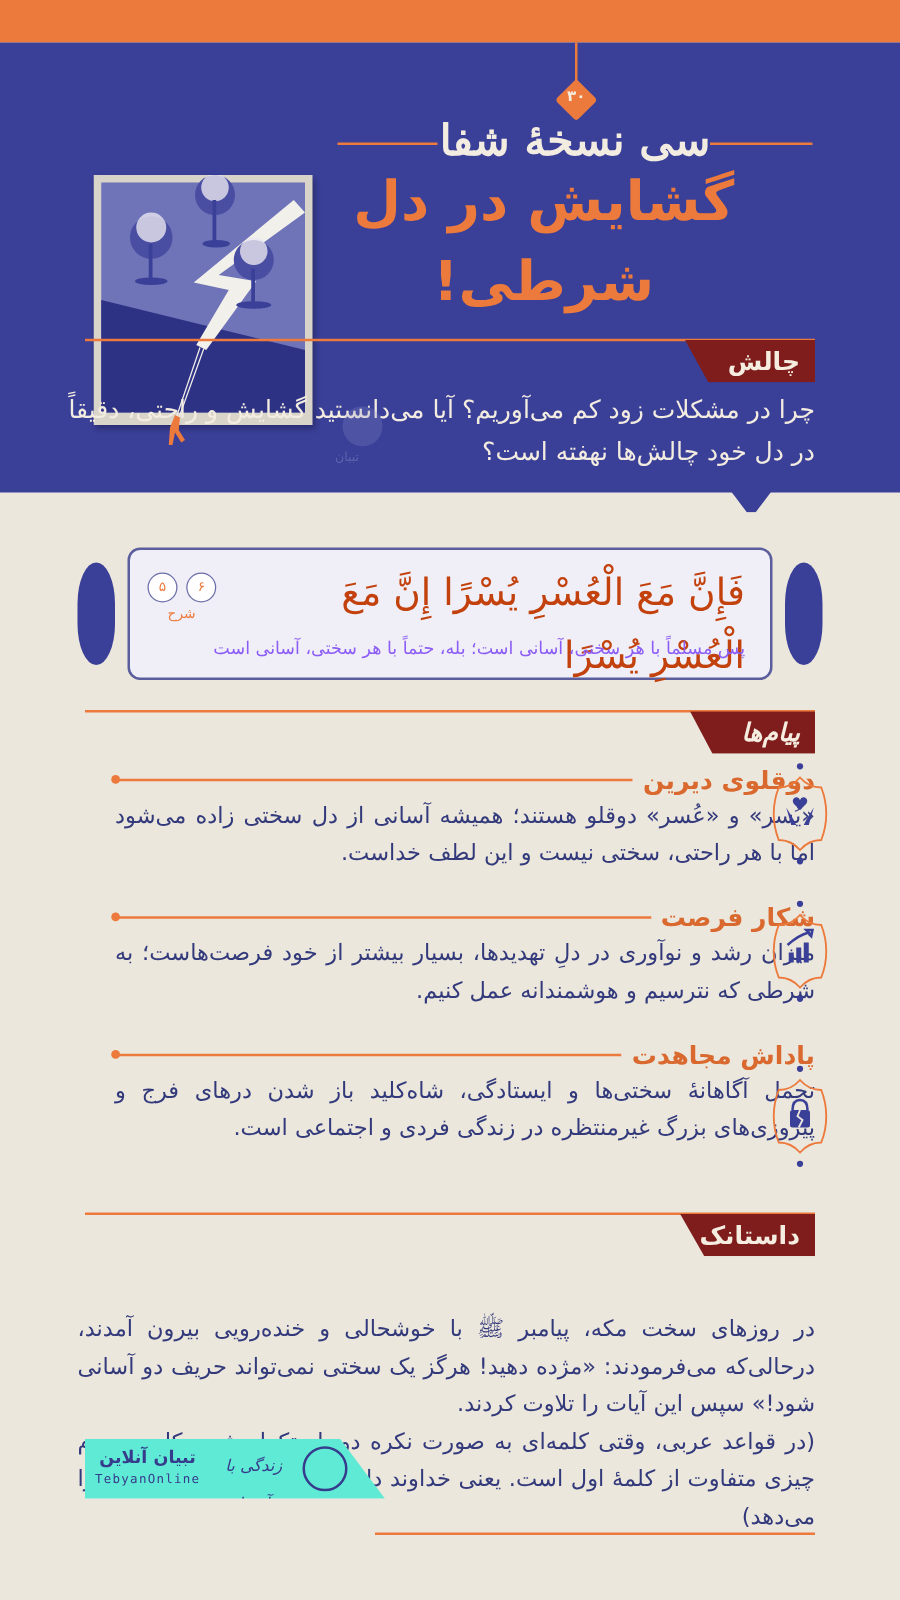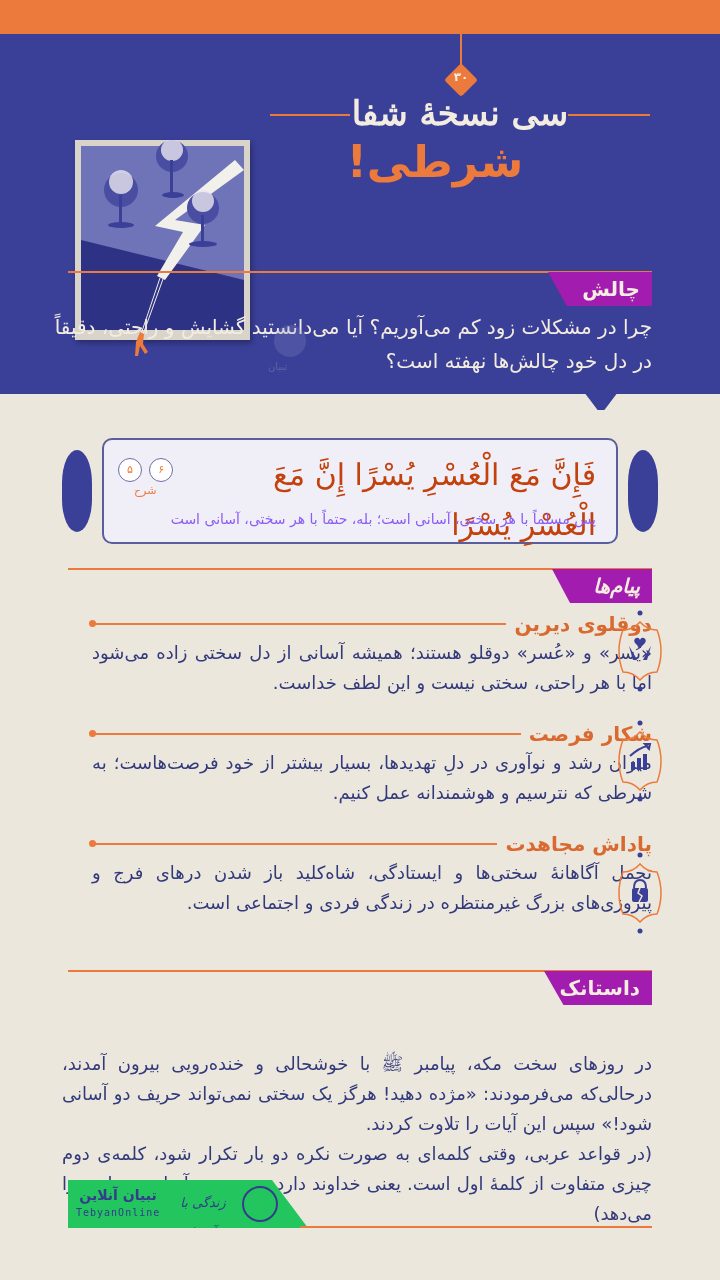--- a/index.html
+++ b/index.html
@@ -42,21 +42,21 @@
     color: #ec7a3c; font-size: 44px; font-weight: bold; line-height: 64px;
     text-align: center;
   }
   .illustration {
     position: absolute; left: 75px; top: 140px; width: 175px; height: 200px;
     background: #d9d4ca; box-shadow: 2px 3px 5px rgba(0,0,0,0.3);
   }
   .illustration svg { display: block; }
   .challenge-line { position: absolute; left: 68px; top: 271px; width: 584px; height: 2px; background: #ec7a3c; }
   .section-tag {
-    position: absolute; height: 34px; background: #a21caf;
+    position: absolute; height: 34px; background: #7f1d1d;
     color: #f5ede0; font-size: 20px; font-weight: bold; line-height: 34px;
     padding: 0 12px 0 20px;
     clip-path: polygon(8% 0, 100% 0, 100% 100%, 18% 100%, 0 0);
   }
   .tag-challenge { right: 68px; top: 272px; width: 104px; }
   .challenge-text {
     position: absolute; right: 68px; top: 310px; width: 600px;
     color: #f3ece0; font-size: 20px; line-height: 34px; text-align: right;
   }
   .watermark {
@@ -120,21 +120,21 @@
   .story-line { position: absolute; left: 68px; top: 970px; width: 584px; height: 2px; background: #ec7a3c; }
   .tag-story { right: 68px; top: 971px; width: 108px; }
   .story-text {
     position: absolute; right: 68px; top: 1016px; width: 590px;
     color: #333a7c; font-size: 18px; line-height: 30px; text-align: justify; text-align-last: right; margin-top: 33px;
   }
   .story-p { margin: 0; }
 
   
   .footer-bar {
-    position: absolute; left: 68px; top: 1180px; width: 240px; height: 48px; background: #22c55e;
+    position: absolute; left: 68px; top: 1151px; width: 240px; height: 48px; background: #5eead4;
     clip-path: polygon(0 0, 85% 0, 100% 100%, 0 100%); border-top-right-radius: 6px;
     direction: ltr;
   }
   .footer-rule { position: absolute; left: 300px; top: 1226px; width: 352px; height: 2px; background: #ec7a3c; }
   .footer-logo-tebyan {
     position: absolute; left: 8px; top: 6px; width: 84px; color: #363b8c; font-weight: bold;
     font-size: 14px; line-height: 18px; text-align: center;
   }
   .footer-logo-tebyan-en { display: block; font-size: 10px; font-weight: normal; letter-spacing: 1px; font-family: "DejaVu Sans Mono", monospace; }
   .footer-logo-zba {
@@ -154,20 +154,21 @@
 
 <div class="hang-line"></div>
 <div class="hang-badge"></div>
 <div class="hang-badge-num">۳۰</div>
 
 <div class="brand-line-l"></div>
 <div class="brand-title">سی نسخهٔ شفا</div>
 <div class="brand-line-r"></div>
 
 <div class="main-title">
+  <div>گشایش در دل</div>
   <div>شرطی!</div>
 </div>
 
 <div class="illustration">
   <svg width="175" height="200" viewBox="0 0 175 200">
     <rect x="6" y="6" width="163" height="184" fill="#6f73b8"></rect>
     <polygon points="6,100 169,140 169,190 6,190" fill="#2e3284"></polygon>
     <polygon points="160,20 169,30 100,80 130,85 90,140 82,136 108,92 80,86" fill="#f2f0ea"></polygon>
     <ellipse cx="98" cy="55" rx="11" ry="3" fill="#3a3f98"></ellipse>
     <circle cx="97" cy="16" r="16" fill="#4a4ea2"></circle>

